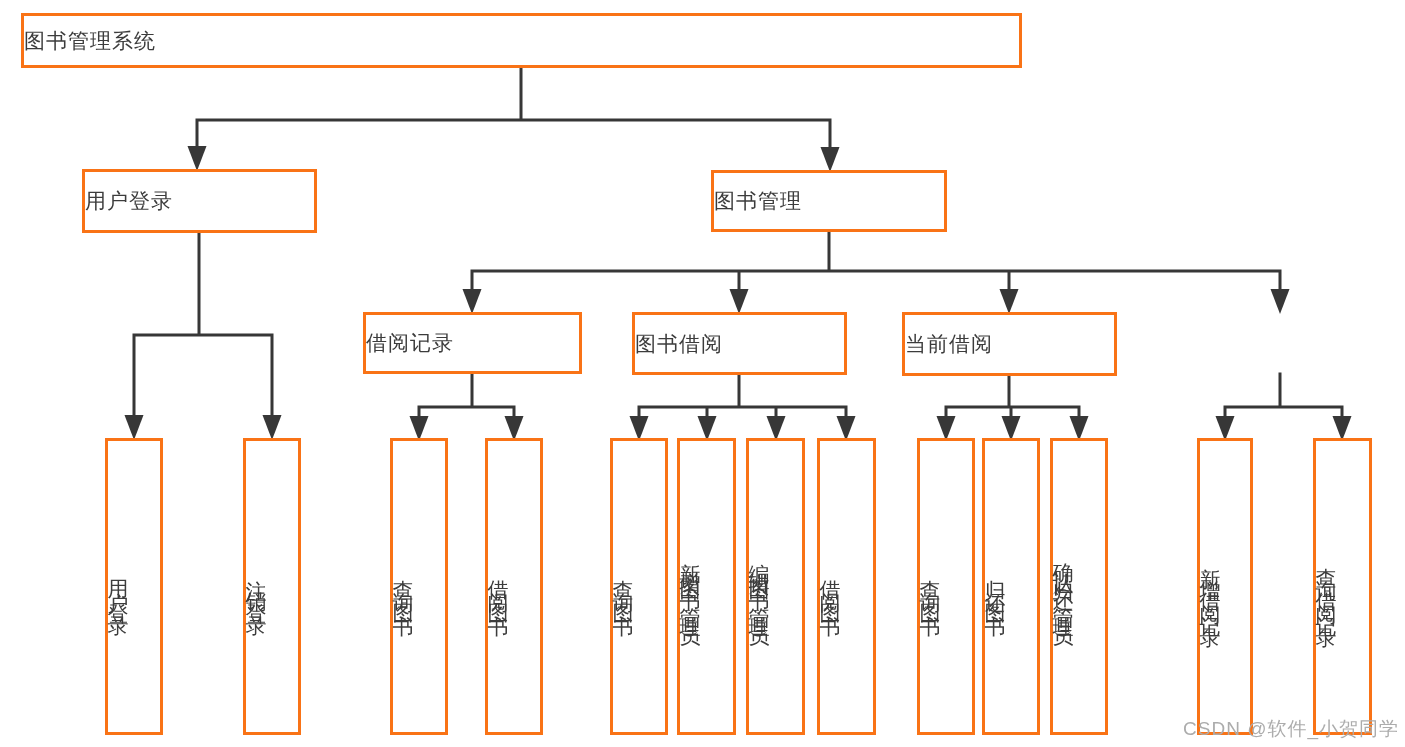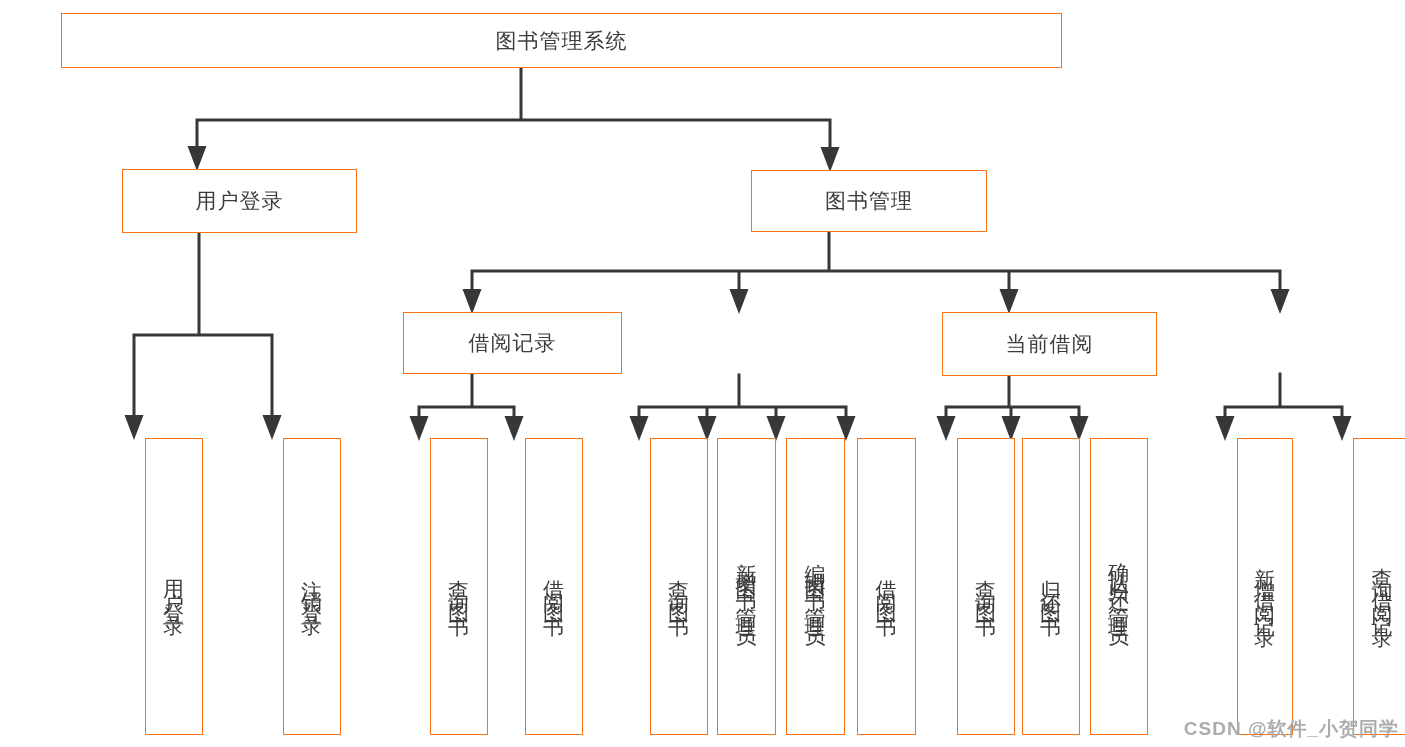--- a/index.html
+++ b/index.html
@@ -4,34 +4,33 @@
 <style>
   * { margin:0; padding:0; box-sizing:border-box; }
   html,body { background:#ffffff; }
   body { font-family:"Liberation Sans","DejaVu Sans",sans-serif; }
   .canvas {
     position:relative; width:1405px; height:747px;
     background:#ffffff; overflow:hidden;
   }
   svg.wires { position:absolute; left:0; top:0; width:1405px; height:747px; }
   .node {
-    position:absolute; border:1px solid #f97316; background:#ffffff;
-    display:flex; align-items:center; justify-content:center;
+    position:absolute; border:3px solid #f97316; background:#ffffff;
+    display:flex; align-items:center; 
     color:#3c3c3c;
-    margin-left:40px;
   }
   .hlabel { font-size:21px; letter-spacing:1px; white-space:nowrap; }
   .vtext {
     writing-mode:vertical-rl; text-orientation:mixed;
     font-size:21px; line-height:1; letter-spacing:12px; white-space:nowrap;
   }
   .vtext.tight { letter-spacing:9px; }
   .watermark {
     position:absolute; right:6px; top:716px;
-    font-size:19px; color:#acacac; letter-spacing:1px; white-space:nowrap;font-weight:bold;
+    font-size:19px; color:#acacac; letter-spacing:1px; white-space:nowrap;
   }
 </style>
 </head>
 <body>
 
 <div class="canvas">
 
   <svg class="wires" viewBox="0 0 1405 747" xmlns="http://www.w3.org/2000/svg">
     <g stroke="#373737" stroke-width="3" stroke-linecap="square" fill="none">
 
@@ -79,20 +78,23 @@
   <div class="node" style="left:82px;top:169px;width:235px;height:64px">
     <span class="hlabel">用户登录</span>
   </div>
   <div class="node" style="left:711px;top:170px;width:236px;height:62px">
     <span class="hlabel">图书管理</span>
   </div>
 
   <div class="node" style="left:363px;top:312px;width:219px;height:62px">
     <span class="hlabel">借阅记录</span>
   </div>
+  <div class="node" style="left:632px;top:312px;width:215px;height:63px">
+    <span class="hlabel">图书借阅</span>
+  </div>
   <div class="node" style="left:902px;top:312px;width:215px;height:64px">
     <span class="hlabel">当前借阅</span>
   </div>
 
   <div class="node" style="left:105px;top:438px;width:58px;height:297px">
     <span class="vtext">用户登录</span>
   </div>
   <div class="node" style="left:243px;top:438px;width:58px;height:297px">
     <span class="vtext">注销登录</span>
   </div>

